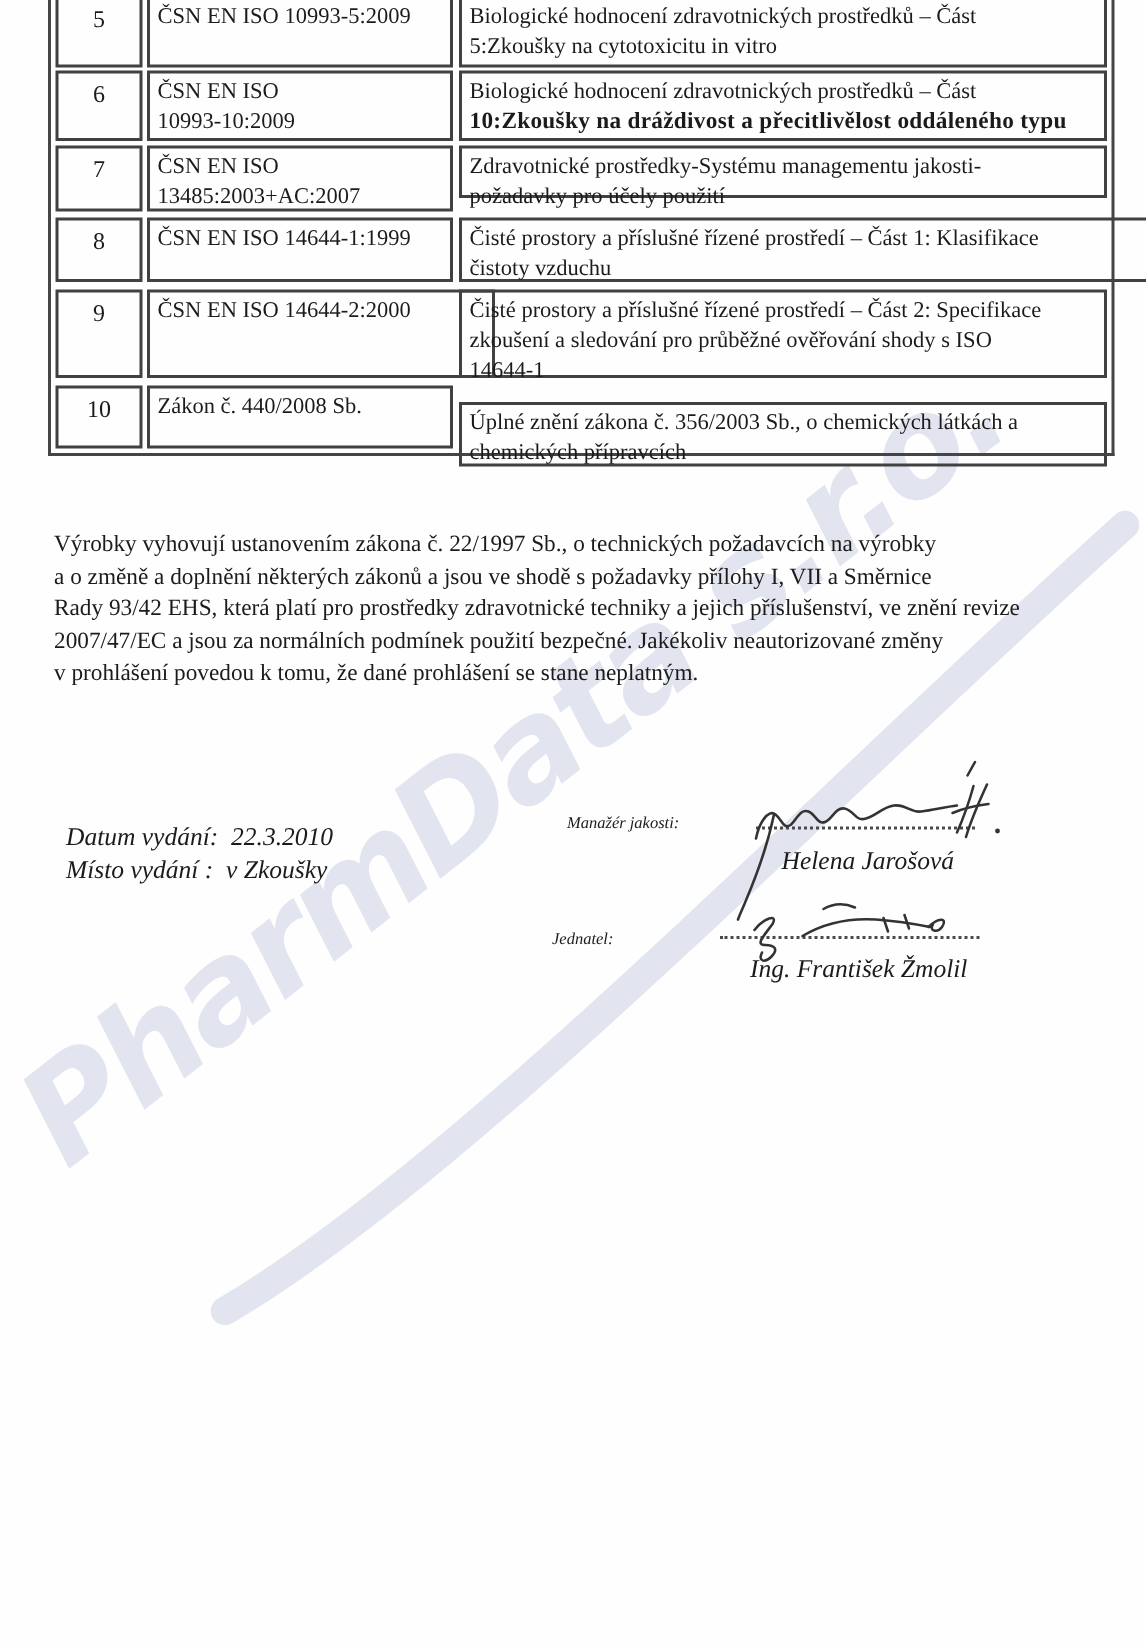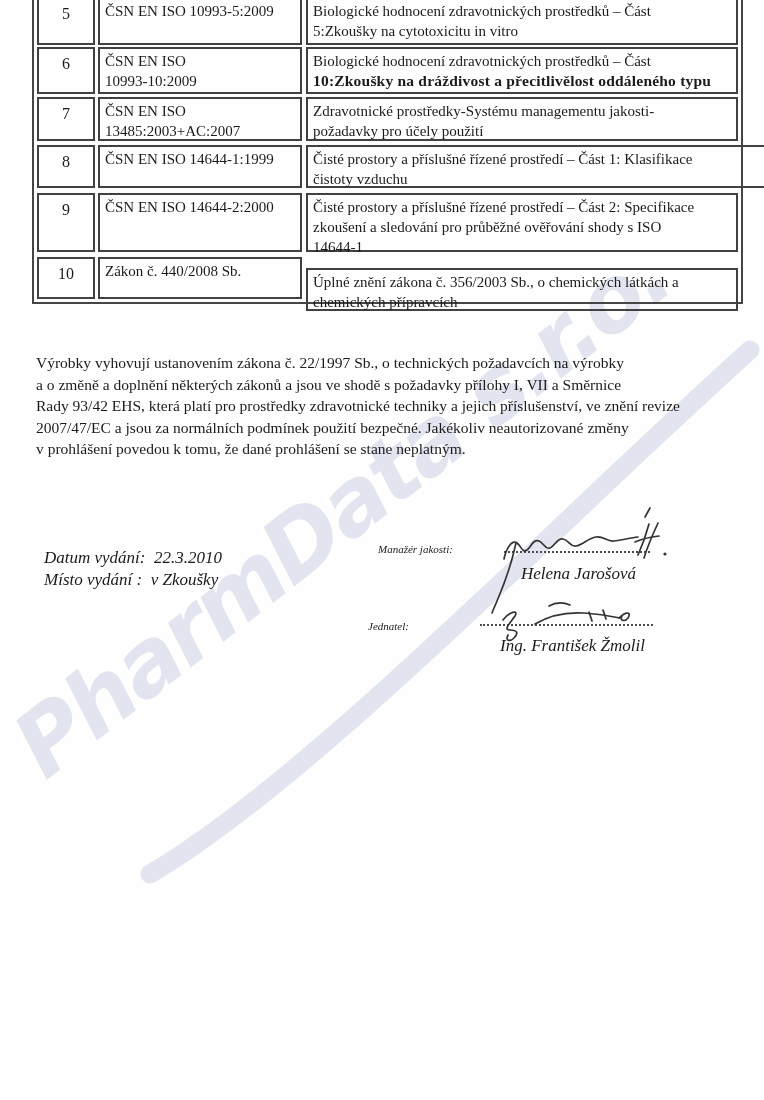--- a/index.html
+++ b/index.html
@@ -78,40 +78,40 @@
       <span class="line heavy">10:Zkoušky na dráždivost a přecitlivělost oddáleného typu</span>
     </div>
   </div>
 
   <div>
     <div class="cell numcell" style="left:37px;top:97px;width:58px;height:44px"><span>7</span></div>
     <div class="cell" style="left:98px;top:97px;width:204px;height:44px">
       <span class="line">ČSN EN ISO</span>
       <span class="line">13485:2003+AC:2007</span>
     </div>
-    <div class="cell" style="left:306px;top:97px;width:432px;height:44px">
+    <div class="cell" style="left:306px;top:97px;width:432px;height:35px">
       <span class="line">Zdravotnické prostředky-Systému managementu jakosti-</span>
       <span class="line">požadavky pro účely použití</span>
     </div>
   </div>
 
   <div>
     <div class="cell numcell" style="left:37px;top:145px;width:58px;height:43px"><span>8</span></div>
     <div class="cell" style="left:98px;top:145px;width:204px;height:43px">
       <span class="line">ČSN EN ISO 14644-1:1999</span>
     </div>
     <div class="cell" style="left:306px;top:145px;width:512px;height:43px">
       <span class="line">Čisté prostory a příslušné řízené prostředí – Část 1: Klasifikace</span>
       <span class="line">čistoty vzduchu</span>
     </div>
   </div>
 
   <div>
     <div class="cell numcell" style="left:37px;top:193px;width:58px;height:59px"><span>9</span></div>
-    <div class="cell" style="left:98px;top:193px;width:204px;height:59px">
+    <div class="cell" style="left:98px;top:193px;width:232px;height:59px">
       <span class="line">ČSN EN ISO 14644-2:2000</span>
     </div>
     <div class="cell" style="left:306px;top:193px;width:432px;height:59px">
       <span class="line">Čisté prostory a příslušné řízené prostředí – Část 2: Specifikace</span>
       <span class="line">zkoušení a sledování pro průběžné ověřování shody s ISO</span>
       <span class="line">14644-1</span>
     </div>
   </div>
 
   <div>

